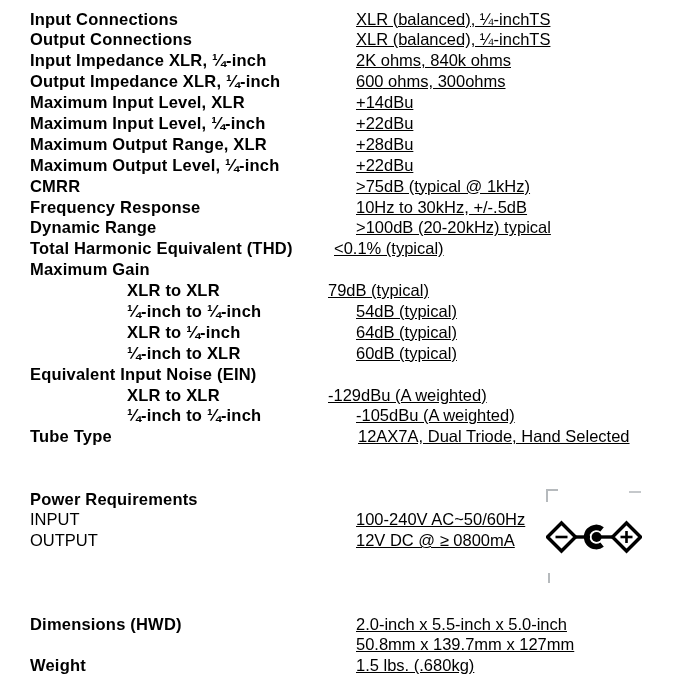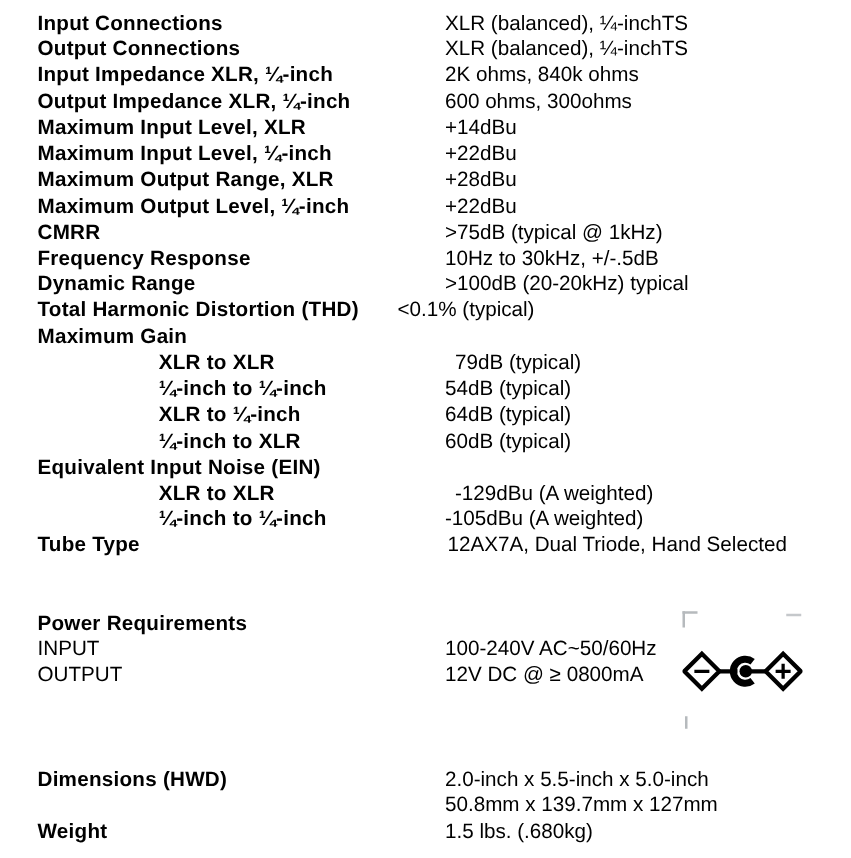--- a/index.html
+++ b/index.html
@@ -24,23 +24,23 @@
 
   .row { position: relative; height: 20.9px; line-height: 20.9px; white-space: nowrap; }
 
   .lbl {
     position: absolute; left: 30px; top: 0;
     font-weight: 700; letter-spacing: 0.2px;
   }
   .row.ind   .lbl { left: 127px; }
   .row.plain .lbl { font-weight: 400; letter-spacing: 0; }
 
-  .val { position: absolute; left: 356px; top: 0; }
-  .row.v318 .val { left: 318px; }
-  .row.v328 .val { left: 328px; margin-left: 36px; }
+  .val { position: absolute; left: 356px; top: 0; text-decoration: underline; }
+  .row.v318 .val { left: 334px; }
+  .row.v328 .val { left: 328px; }
   .row.v358 .val { left: 358px; text-align: right; }
 
   
   #polarity { position: absolute; left: 546px; top: 507px; width: 96px; height: 60px; }
 
   
   .mark { position: absolute; }
   #mark-tl { left: 546px; top: 489px; width: 10px; height: 11px;
              border-top: 2px solid #b6babd; border-left: 2px solid #b6babd; }
   #mark-tr { left: 629px; top: 491px; width: 12px; height: 0;
@@ -92,21 +92,21 @@
       </div>
     <div class="row">
         <span class="lbl">Frequency Response</span>
         <span class="val">10Hz to 30kHz, +/-.5dB</span>
       </div>
     <div class="row">
         <span class="lbl">Dynamic Range</span>
         <span class="val">&gt;100dB (20-20kHz) typical</span>
       </div>
     <div class="row v318">
-        <span class="lbl">Total Harmonic Distortion (THD)</span>
+        <span class="lbl">Total Harmonic Equivalent (THD)</span>
         <span class="val">&lt;0.1% (typical)</span>
       </div>
     <div class="row">
         <span class="lbl">Maximum Gain</span>
       </div>
     <div class="row ind v328">
         <span class="lbl">XLR to XLR</span>
         <span class="val">79dB (typical)</span>
       </div>
     <div class="row ind">

